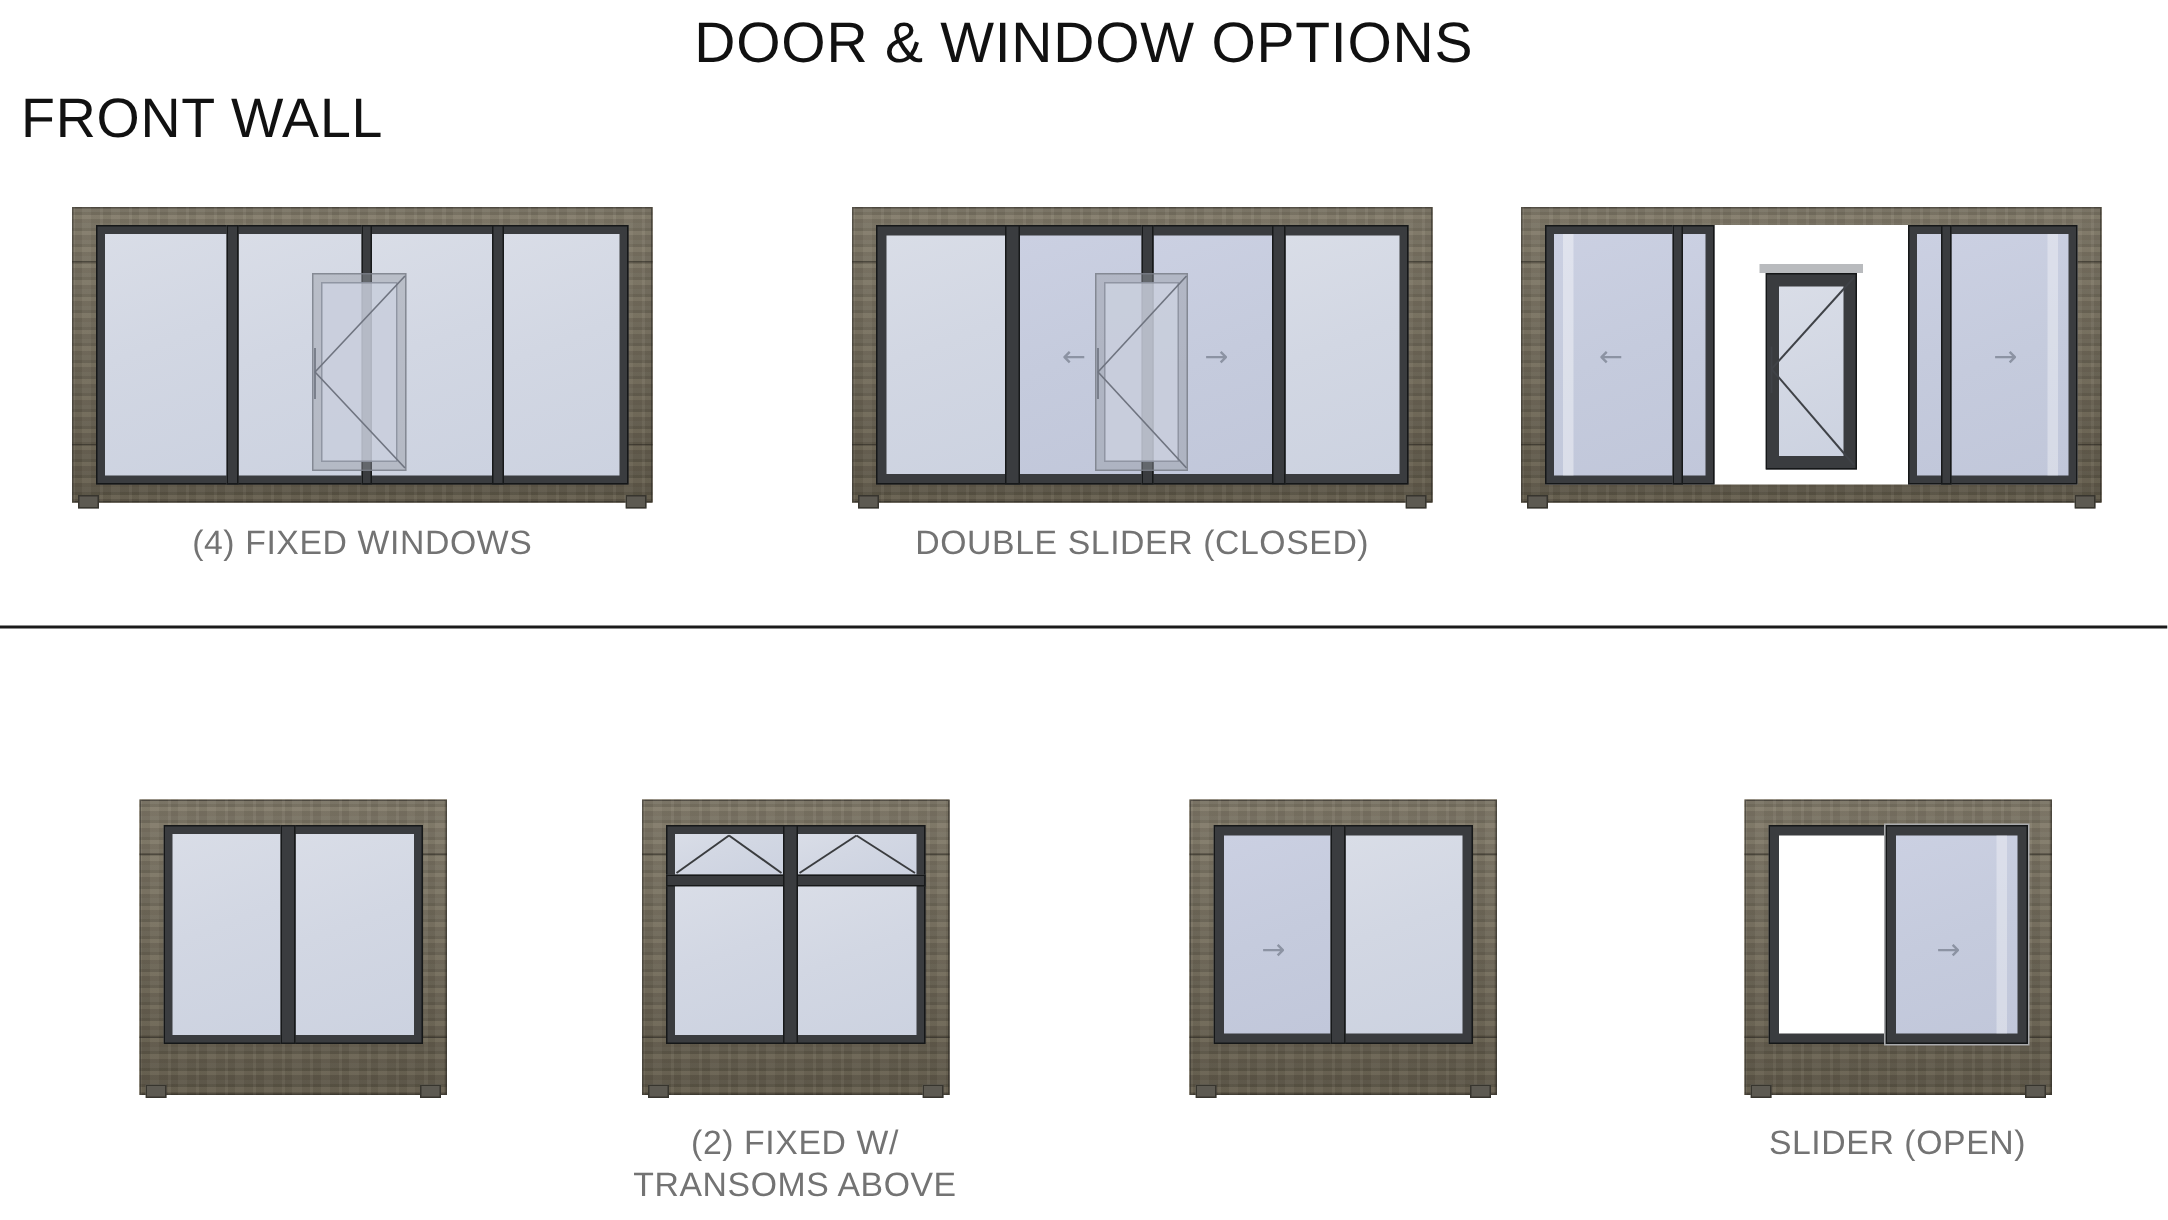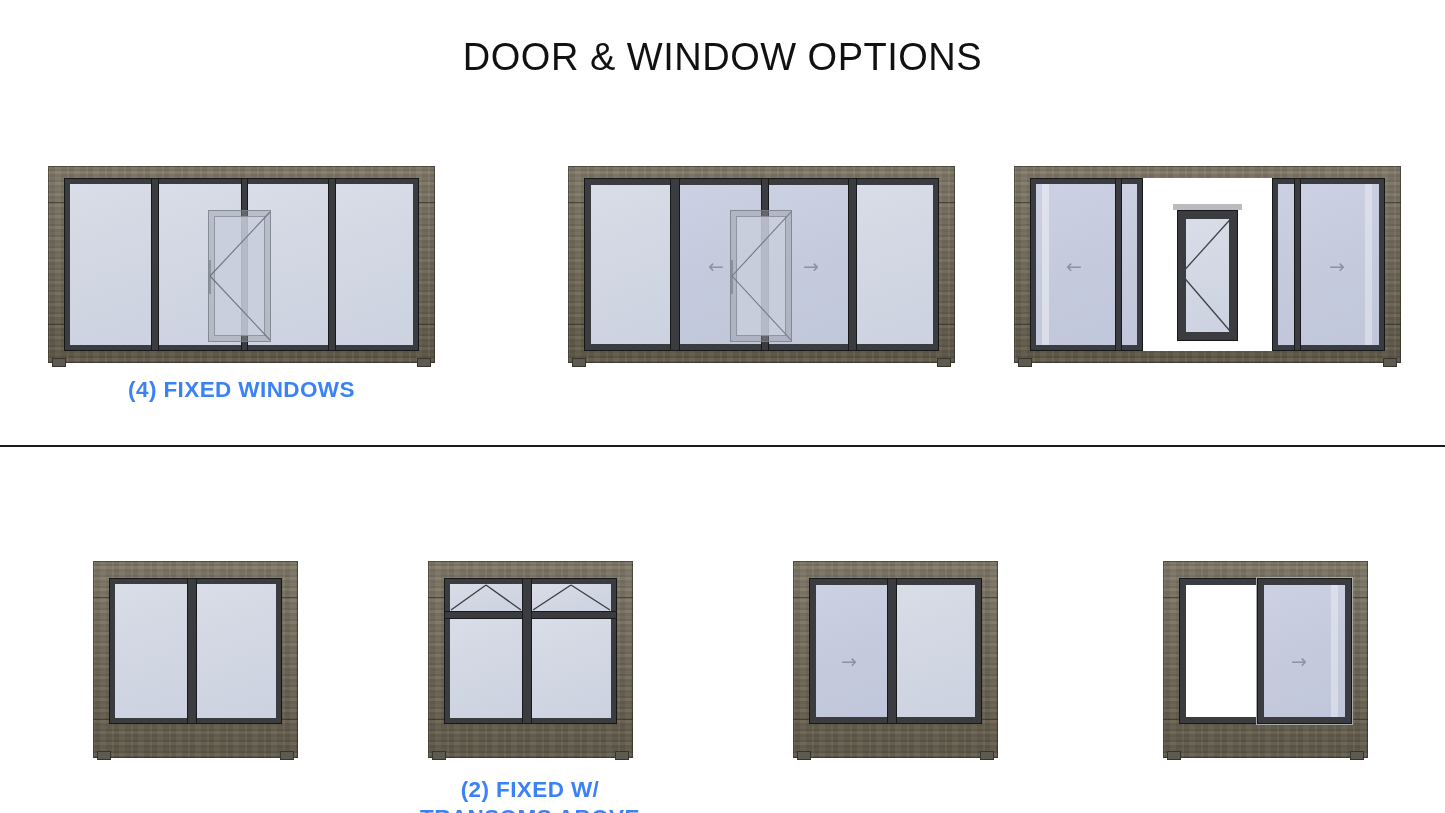--- a/index.html
+++ b/index.html
@@ -3,21 +3,21 @@
 <meta charset="utf-8">
 <title>Door &amp; Window Options</title>
 <style>
   html,body{margin:0;padding:0;background:#ffffff;}
   body{
     width:1445px;height:813px;position:relative;overflow:hidden;
     font-family:"Liberation Sans","DejaVu Sans",sans-serif;
     color:#111111;
     -webkit-font-smoothing:antialiased;
   }
-  .page{position:absolute;inset:0;margin-top:28px;}
+  .page{position:absolute;inset:0;}
 
   
   .main-title{
     position:absolute;top:10px;left:0;width:1445px;text-align:center;
     font-size:38px;letter-spacing:0.5px;font-weight:400;line-height:1;
     white-space:nowrap;
   }
   .section-title{
     position:absolute;font-size:37px;font-weight:400;letter-spacing:0.5px;
     line-height:1;white-space:nowrap;
@@ -25,22 +25,22 @@
   #front-wall-title{top:60px;left:14px;}
   #side-title{top:458px;left:16px;}
 
   .divider{
     position:absolute;left:0;top:417px;width:1445px;height:2px;
     background:#1b1b1b;
   }
 
   
   .caption{
-    position:absolute;text-align:center;font-size:22.5px;font-weight:700;
-    letter-spacing:0.4px;line-height:1.25;white-space:pre-line;color:#3b82f6;
+    position:absolute;text-align:center;font-size:22.5px;font-weight:400;
+    letter-spacing:0.4px;line-height:1.25;white-space:pre-line;color:#737373;
   }
 
   
   .module{position:absolute;}
   .module .shell{
     position:absolute;inset:0;
     background:
       linear-gradient(180deg,rgba(255,255,255,.10),rgba(0,0,0,.14)),
       repeating-linear-gradient(180deg,
          #6f6857 0px,#6f6857 3px,
@@ -127,20 +127,21 @@
   
   .awning line{stroke:#3a3c3f;stroke-width:1.3;fill:none;}
 </style>
 </head>
 <body>
 
 <div class="page">
 
   <div class="main-title">DOOR &amp; WINDOW OPTIONS</div>
 
+  <div class="section-title" id="front-wall-title">FRONT WALL</div>
 
   <div class="module" id="fw1" style="left:48px;top:138px;width:387px;height:197px;">
     <div class="shell"></div>
     <div class="beam-seam" style="top:36px;"></div>
     <div class="beam-seam" style="top:158px;"></div>
 
     <div class="frame" style="left:16px;top:12px;width:355px;height:173px;"></div>
 
     <div class="glass" style="left:22px;top:18px;width:81px;height:161px;"></div>
     <div class="glass" style="left:111px;top:18px;width:82px;height:161px;"></div>
@@ -191,20 +192,21 @@
       </svg>
     </div>
 
     <div class="arrow" style="left:140px;top:91px;">←</div>
     <div class="arrow" style="left:235px;top:91px;">→</div>
 
     <div class="foot" style="left:4px;top:192px;"></div>
     <div class="foot" style="left:369px;top:192px;"></div>
   </div>
 
+  <div class="caption" style="left:568px;top:348px;width:387px;">DOUBLE SLIDER (CLOSED)</div>
 
   <div class="module" id="fw3" style="left:1014px;top:138px;width:387px;height:197px;">
     <div class="shell"></div>
     <div class="beam-seam" style="top:36px;"></div>
     <div class="beam-seam" style="top:158px;"></div>
 
     <div class="open-void" style="left:16px;top:12px;width:355px;height:173px;"></div>
 
     <div class="frame" style="left:16px;top:12px;width:113px;height:173px;"></div>
     <div class="glass slider stripe" style="left:22px;top:18px;width:79px;height:161px;"></div>
@@ -311,14 +313,15 @@
 
     <div class="frame light-edge" style="left:94px;top:17px;width:95px;height:146px;"></div>
     <div class="glass slider stripe-r" style="left:101px;top:24px;width:81px;height:132px;"></div>
 
     <div class="arrow" style="left:128px;top:91px;">→</div>
 
     <div class="foot" style="left:4px;top:190px;"></div>
     <div class="foot" style="left:187px;top:190px;"></div>
   </div>
 
+  <div class="caption" style="left:1115px;top:748px;width:300px;">SLIDER (OPEN)</div>
 
 </div>
 
 </body></html>

